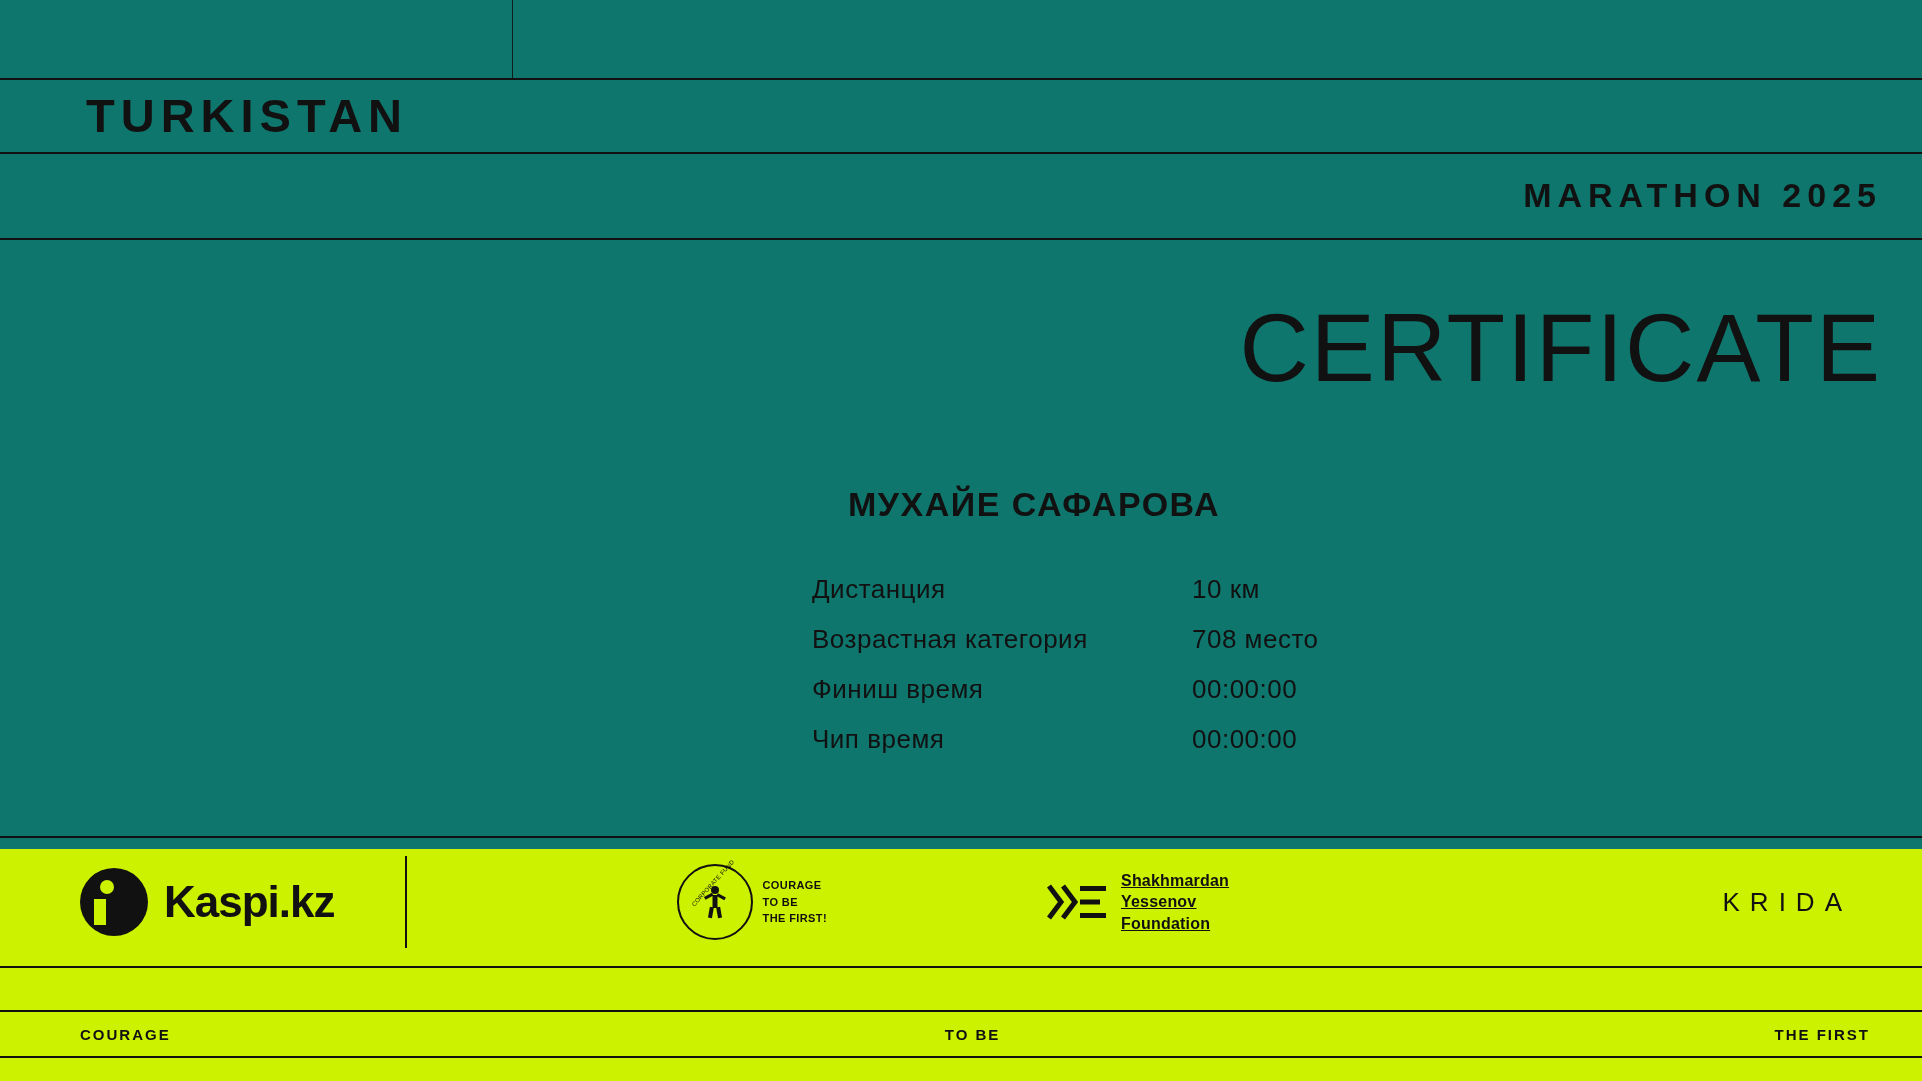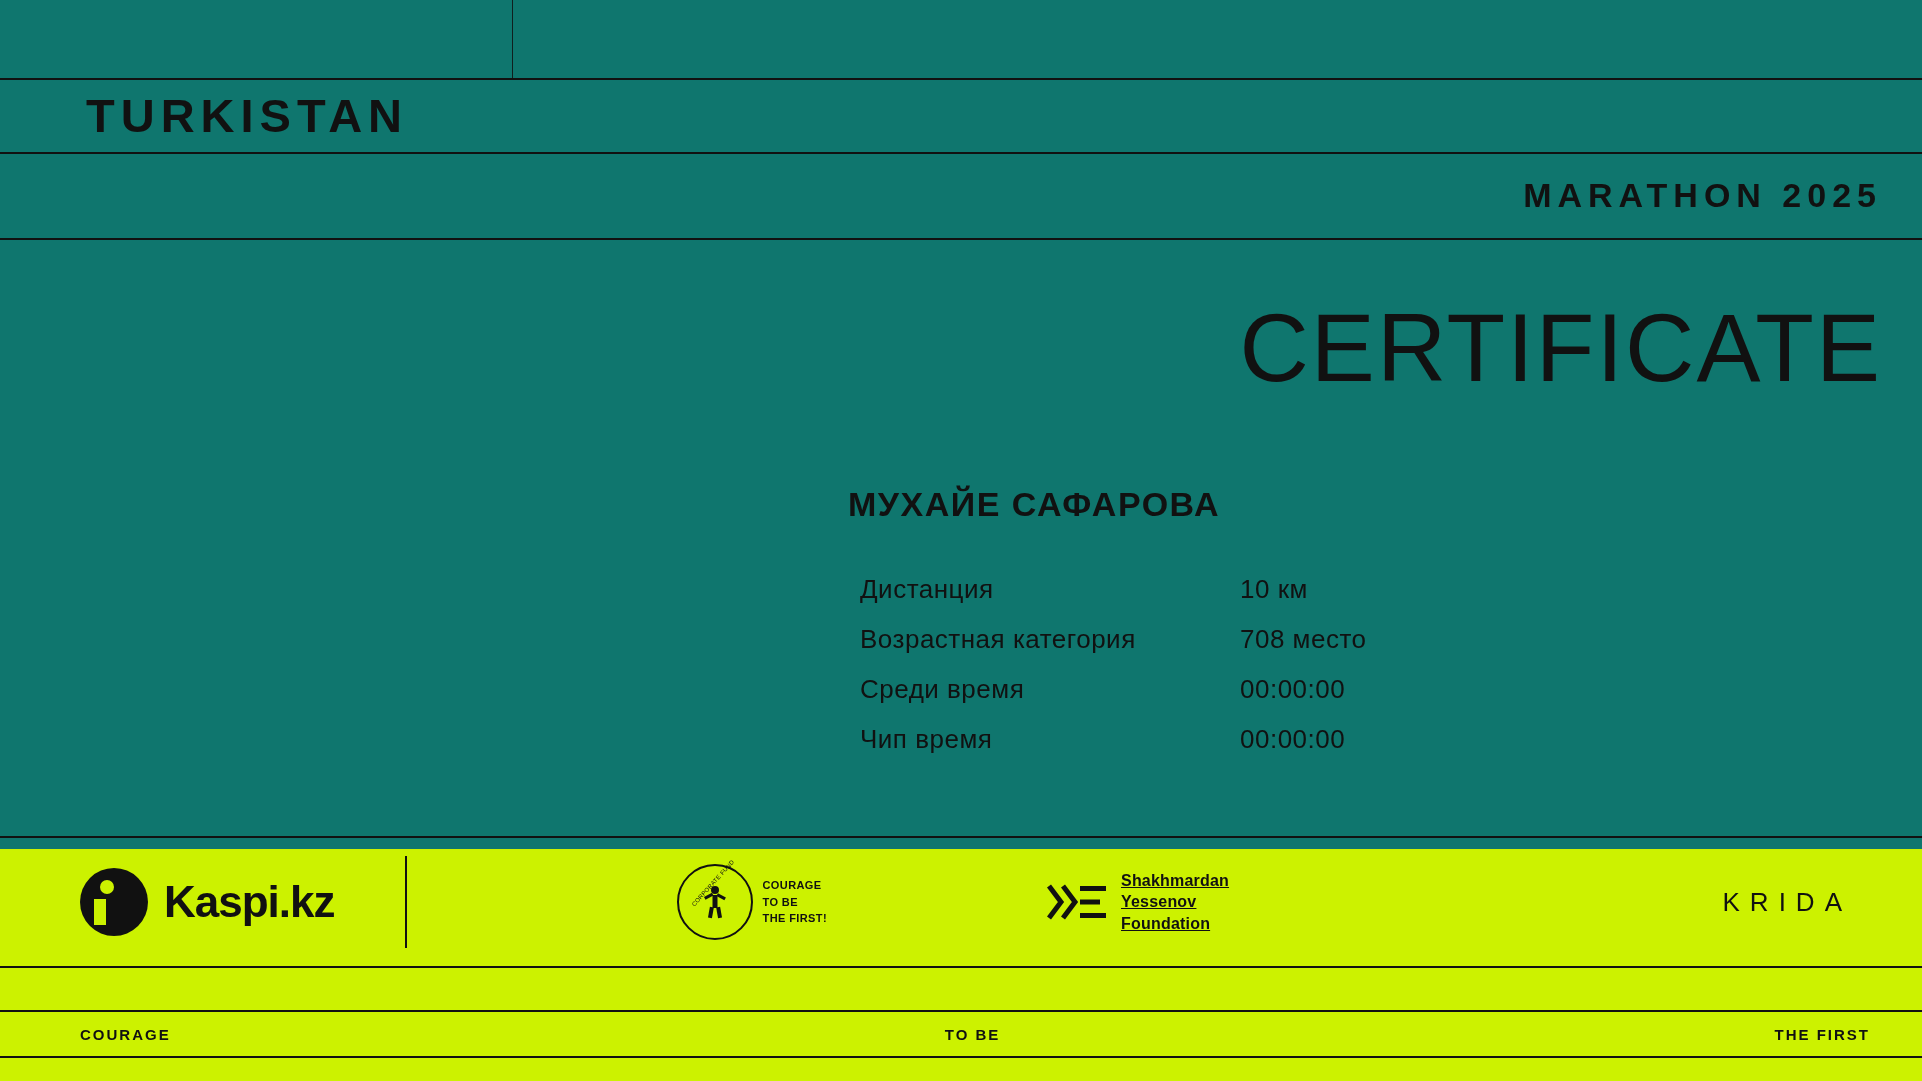--- a/index.html
+++ b/index.html
@@ -110,21 +110,21 @@
     font-size: 34px;
     font-weight: 700;
     letter-spacing: 1.5px;
     white-space: nowrap;
     margin-left: 36px;
   }
 
   
   .results {
     position: absolute;
-    left: 860px;
+    left: 812px;
     top: 574px;
     width: 820px;
   }
   .result-row {
     display: flex;
     align-items: baseline;
     height: 50px;
   }
   .result-label {
     width: 380px;
@@ -311,21 +311,21 @@
   <div class="results">
     <div class="result-row">
       <div class="result-label">Дистанция</div>
       <div class="result-value">10 км</div>
     </div>
     <div class="result-row">
       <div class="result-label">Возрастная категория</div>
       <div class="result-value">708 место</div>
     </div>
     <div class="result-row">
-      <div class="result-label">Среди время</div>
+      <div class="result-label">Финиш время</div>
       <div class="result-value">00:00:00</div>
     </div>
     <div class="result-row">
       <div class="result-label">Чип время</div>
       <div class="result-value">00:00:00</div>
     </div>
   </div>
 
   <div class="hline l4"></div>
 

